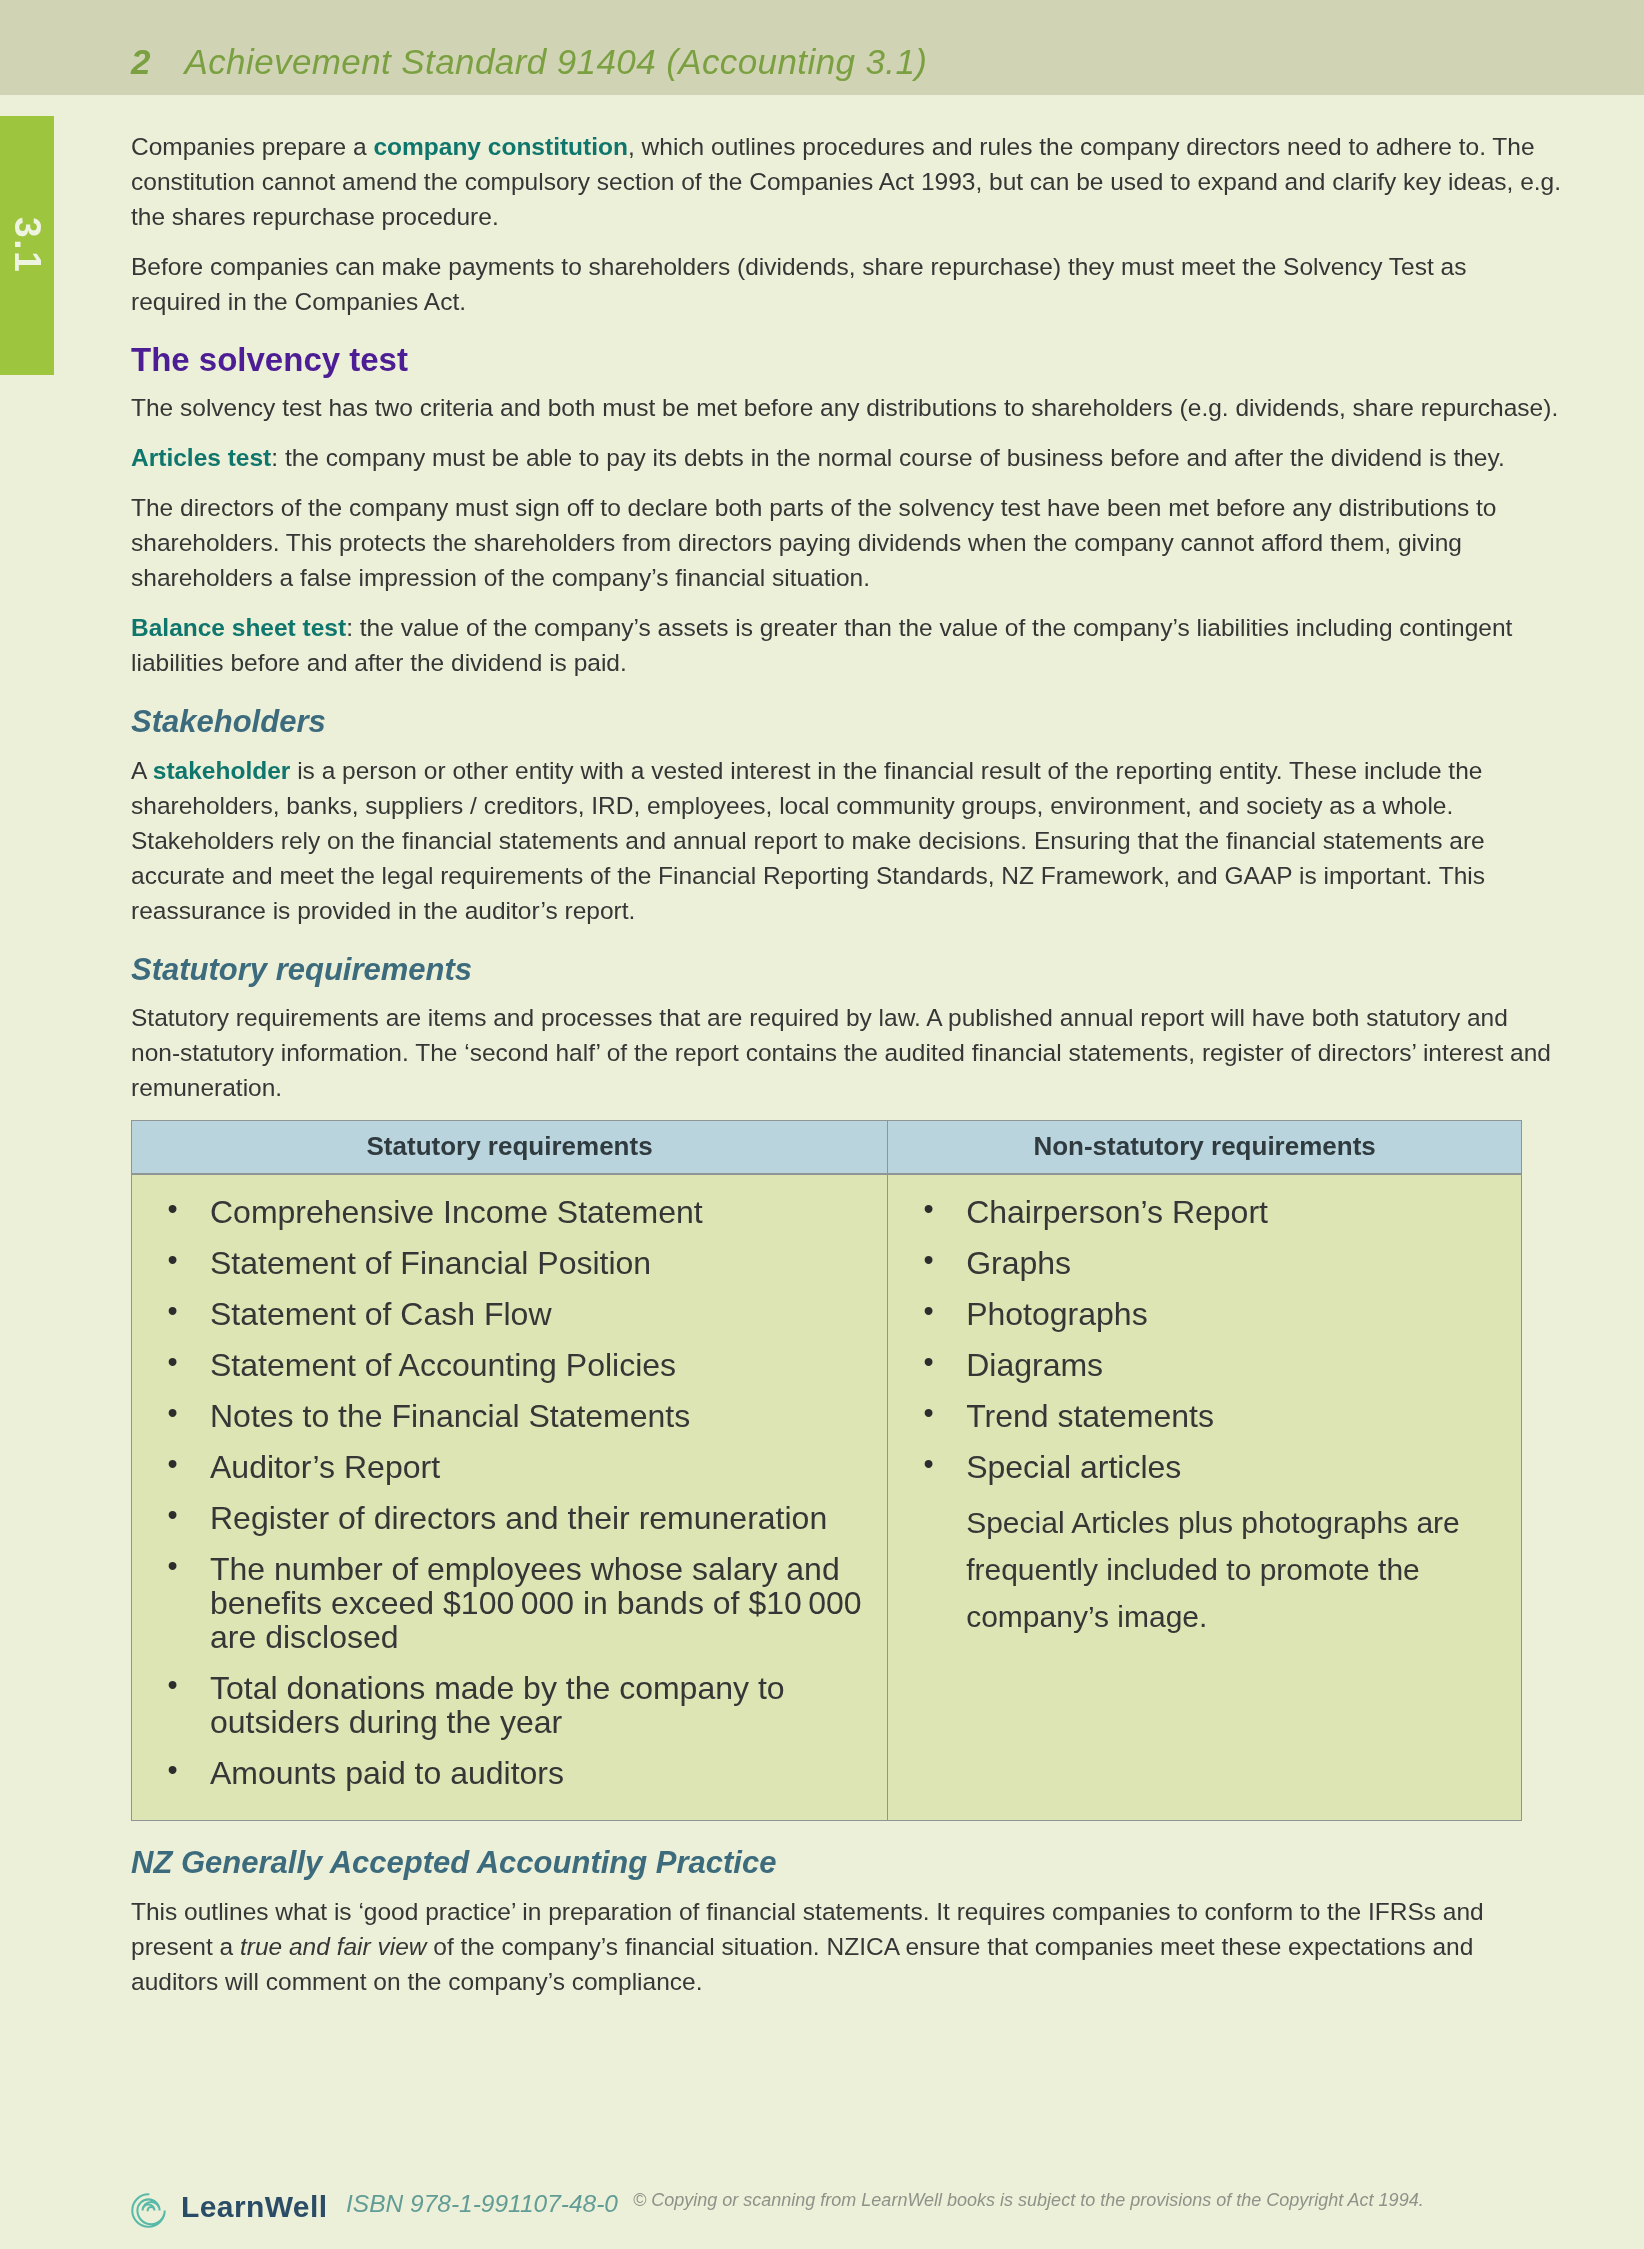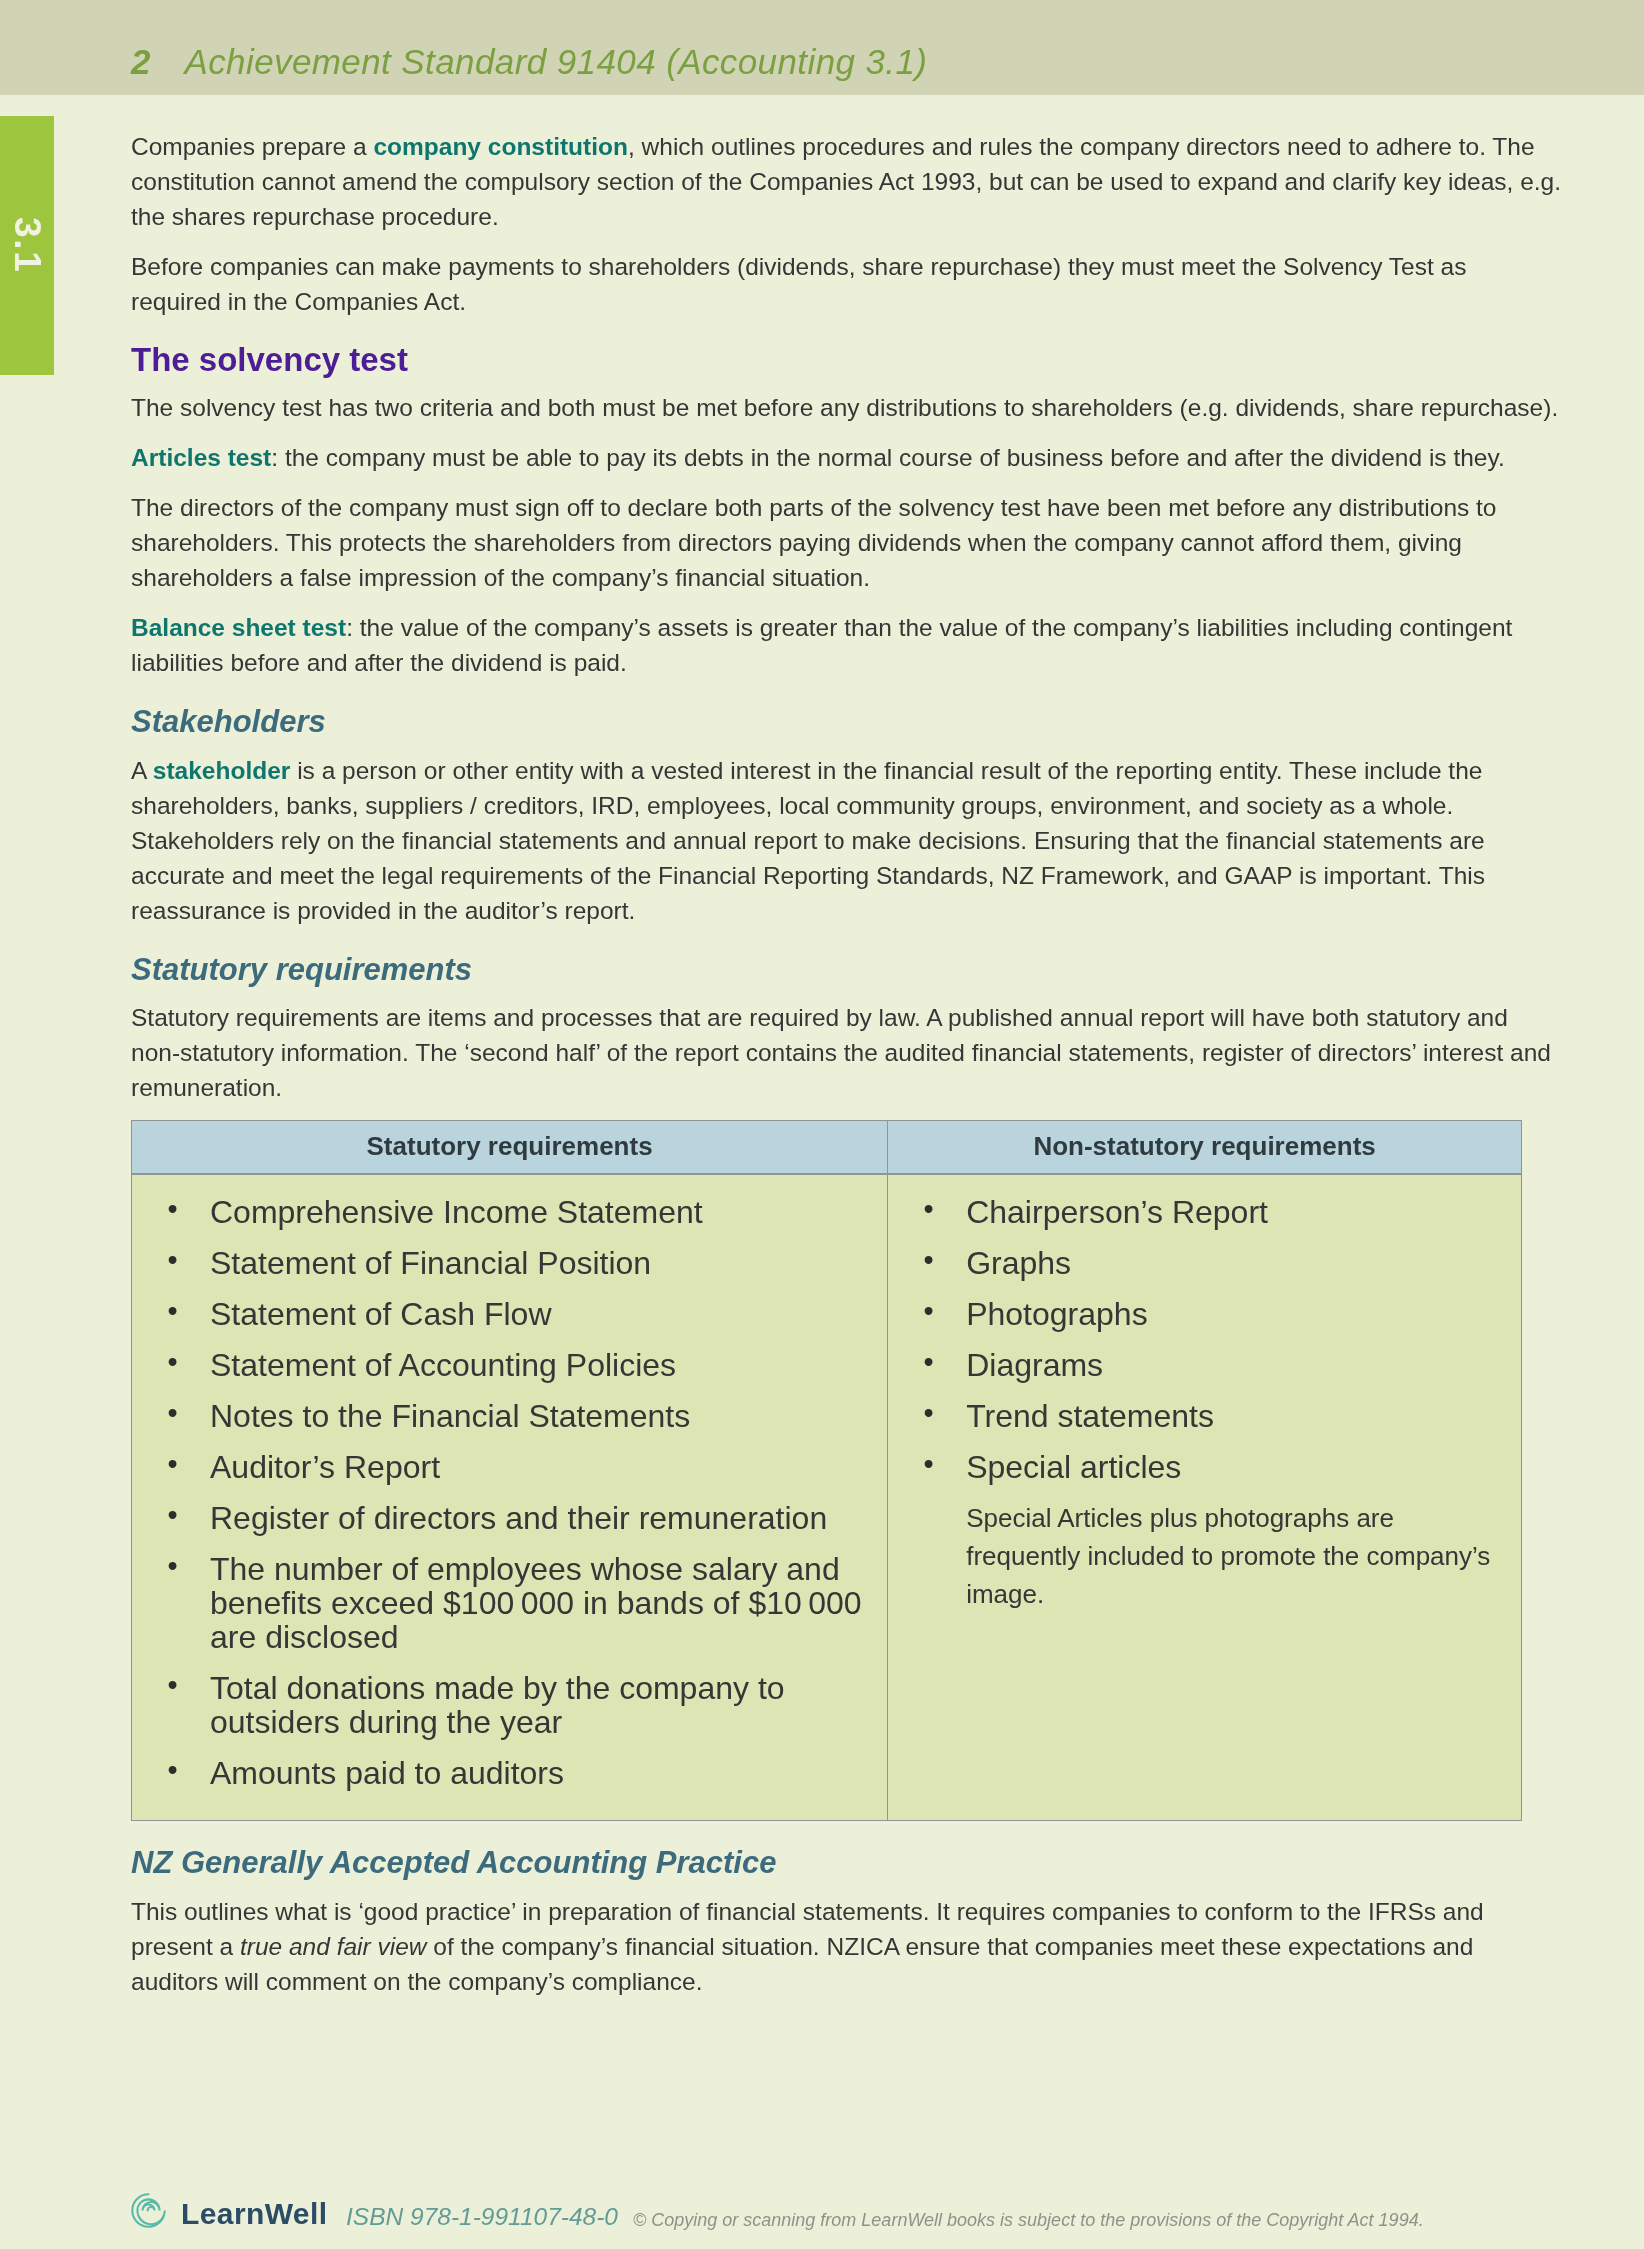--- a/index.html
+++ b/index.html
@@ -80,27 +80,27 @@
     font-size:32px; line-height:34px;
     margin-bottom:17px;
   }
   table.req li::before {
     content:"\2022";
     position:absolute; left:3.4px; top:-2.5px;
     font-size:29px; color:#2d2d2d;
   }
   .cell-note {
     padding-left:46px;
-    font-size:26px; line-height:38px;
+    font-size:30px; line-height:47px;
     margin-top:-1.7px;
   }
   
   .footer {
     position:absolute; left:128px; right:51px; bottom:18.6px;
-    display:flex; align-items:flex-end; white-space:nowrap;
+    display:flex; align-items:flex-start; white-space:nowrap;
   }
   .footer .logo { width:41px; height:41px; margin-right:12px; flex:0 0 auto; }
   .footer .brand {
     font-size:30px; font-weight:bold; color:#2b4c67;
     letter-spacing:0.4px; margin-right:18.6px;
   }
   .footer .isbn {
     font-size:24.5px; font-style:italic; color:#619c96;
     margin-right:15px;
   }

